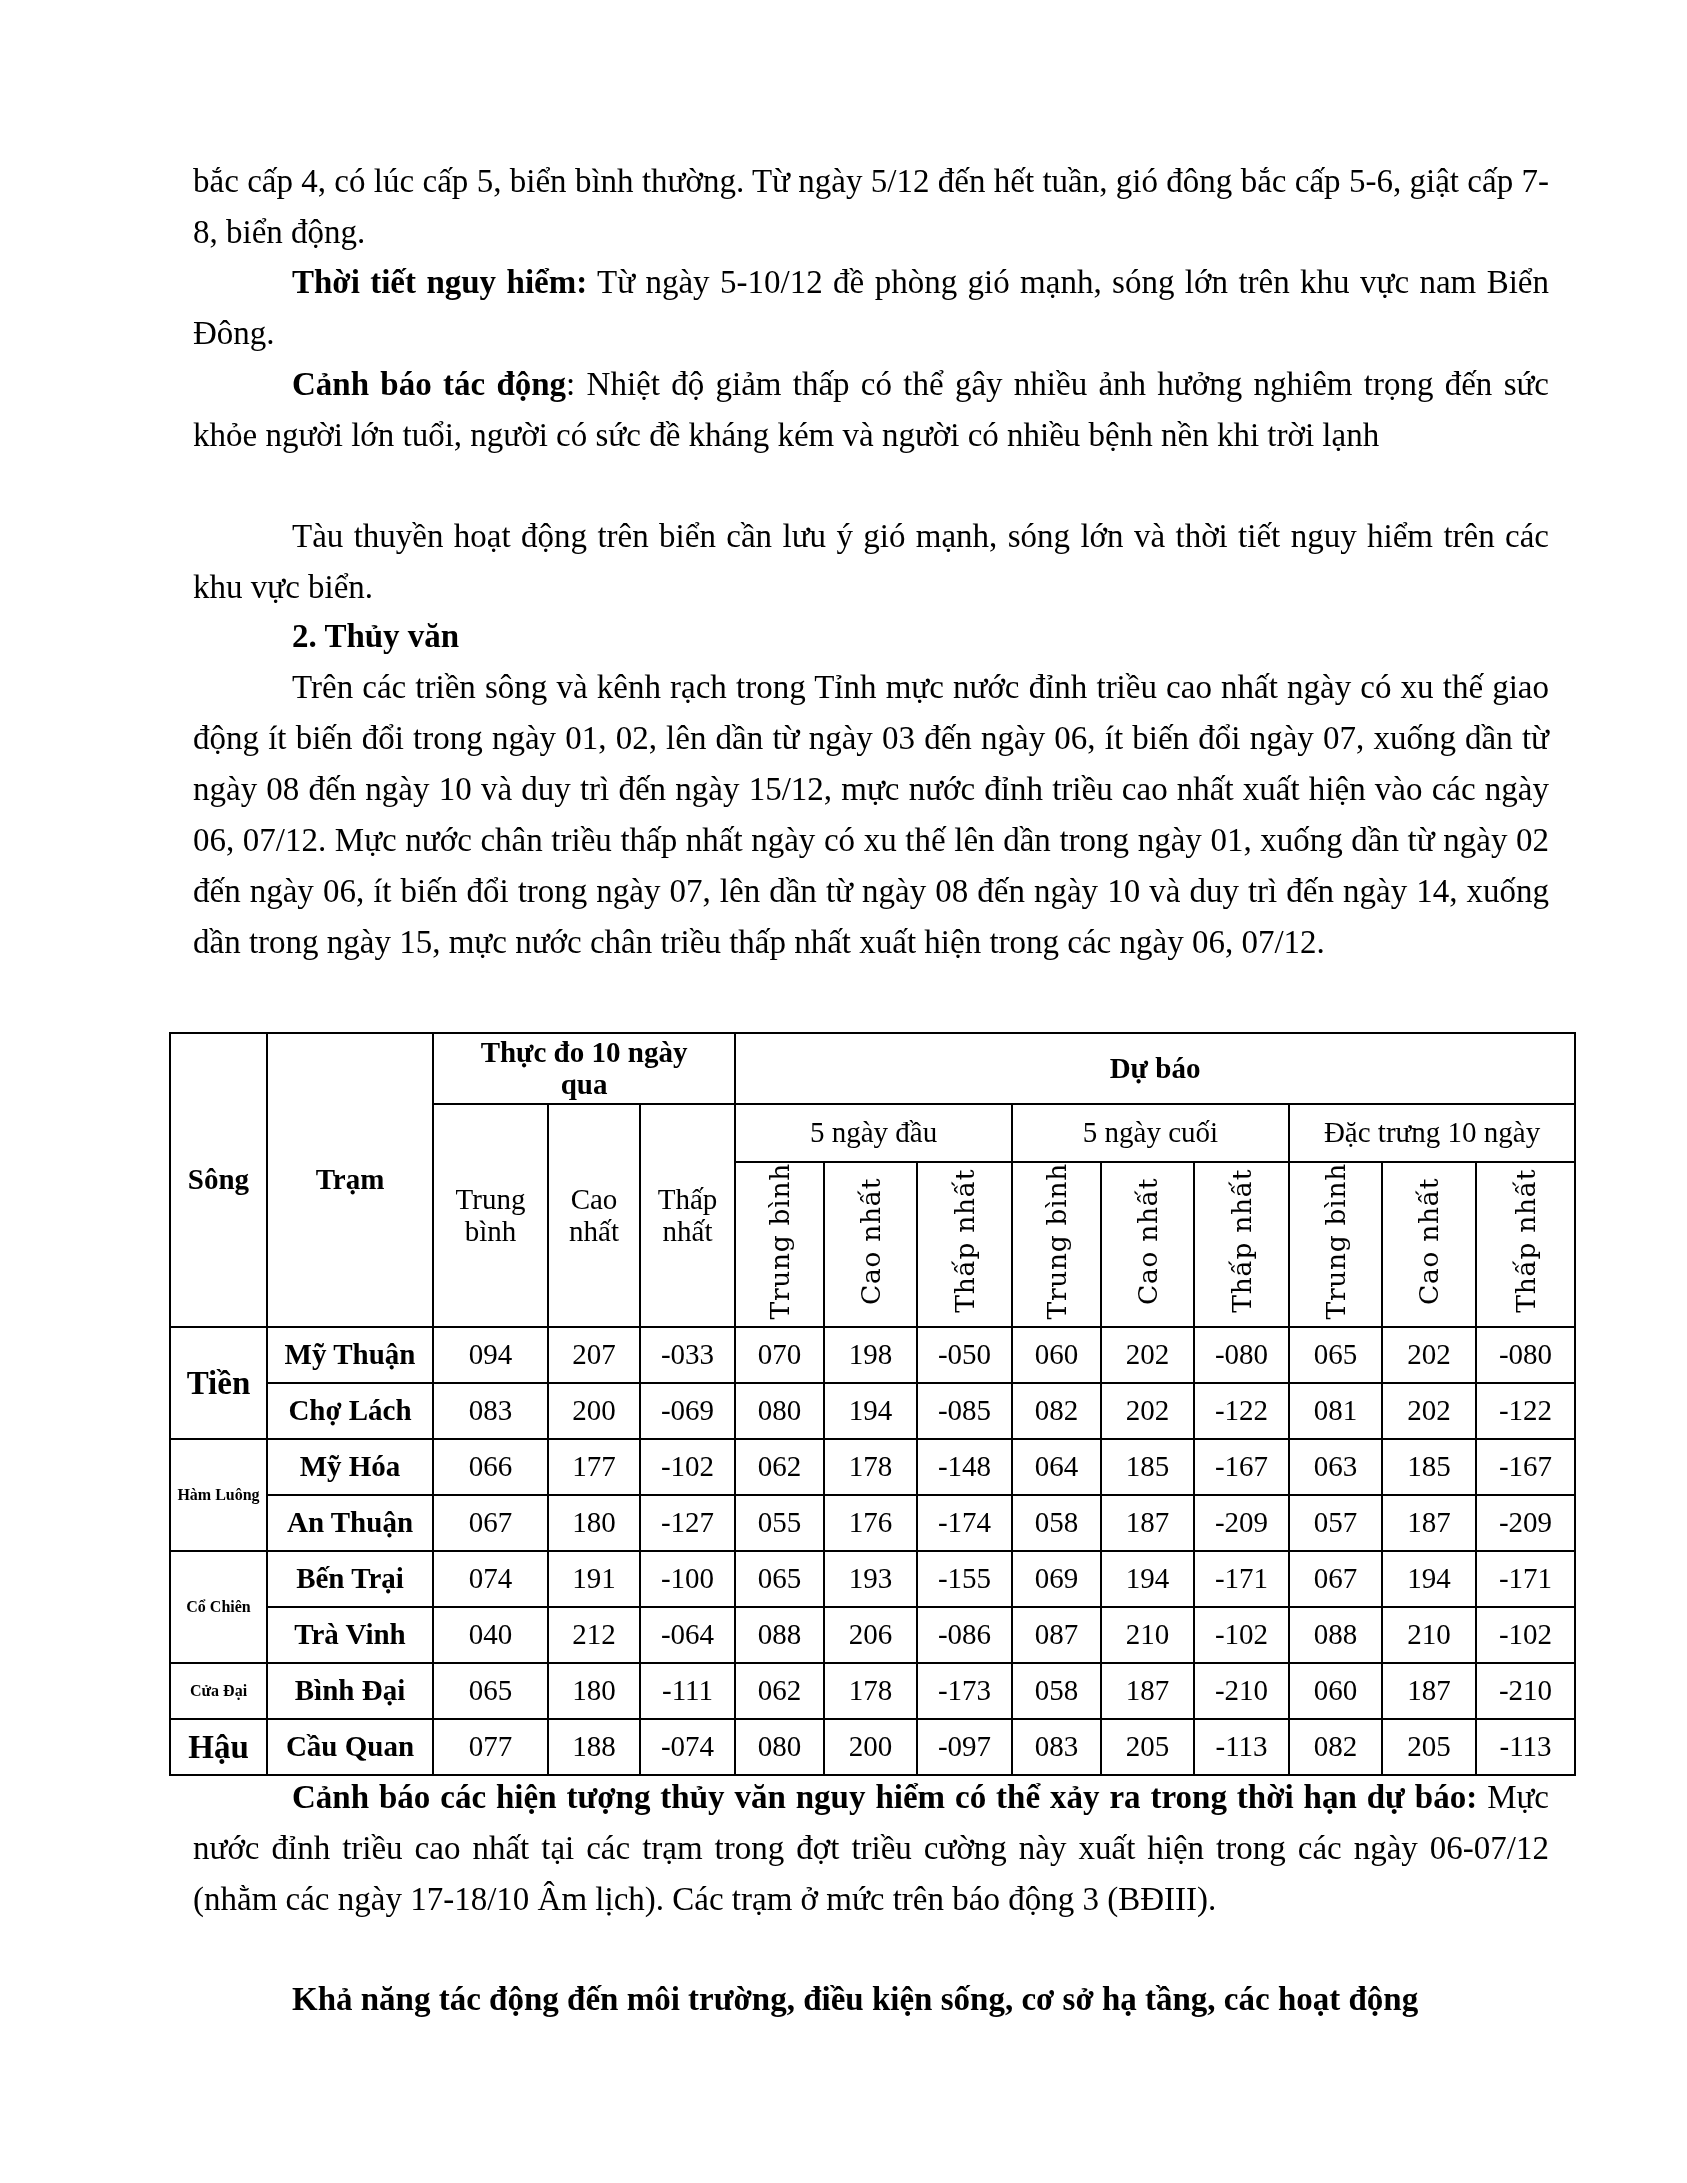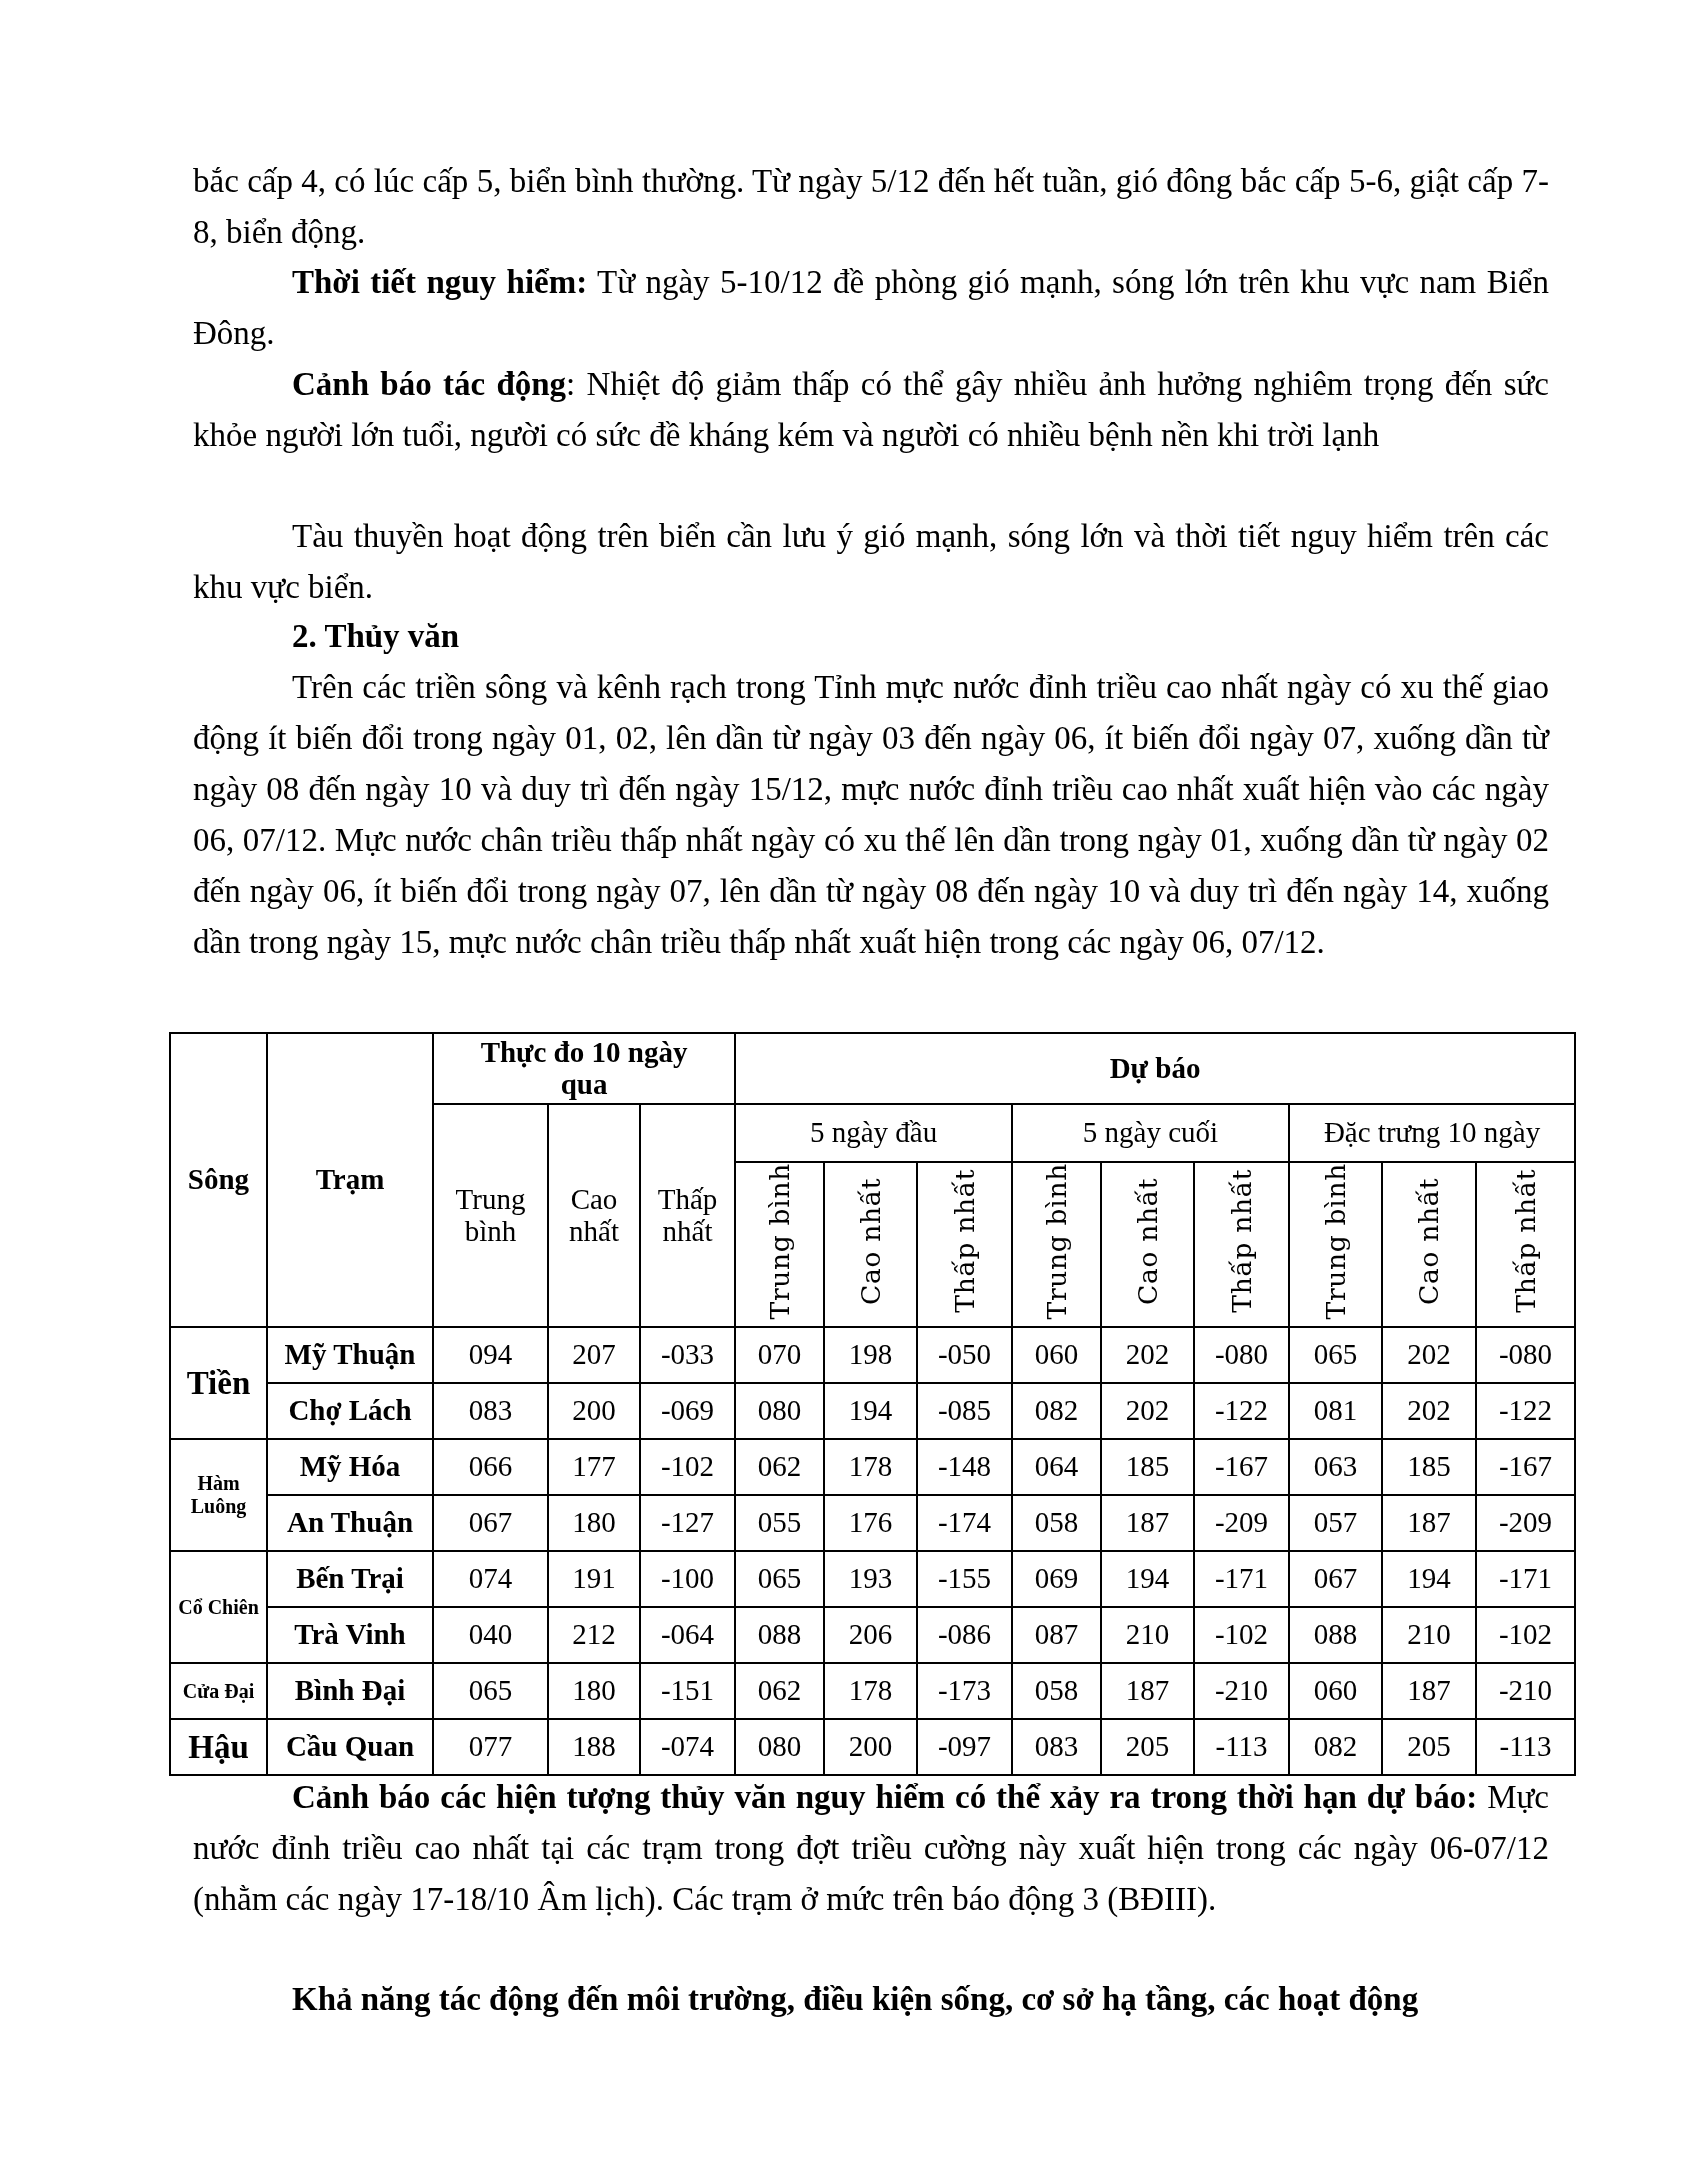--- a/index.html
+++ b/index.html
@@ -14,21 +14,21 @@
 
   table.data { position: absolute; left: 169px; top: 1032px; border-collapse: collapse;
                table-layout: fixed; width: 1403px; font-size: 29px; }
   table.data td, table.data th { border: 2px solid #000; text-align: center; vertical-align: middle;
                padding: 0; line-height: 1.1; }
   table.data th { font-weight: normal; }
   .th-bold { font-weight: bold !important; }
   .rot { writing-mode: vertical-rl; transform: rotate(180deg); white-space: nowrap; display: inline-block;
          font-family: "DejaVu Serif", "Liberation Serif", serif; font-size: 26.5px; letter-spacing: 0.7px; }
   .river { font-weight: bold; font-size: 33px; }
-  .river.small { font-size: 20px; line-height: 1.15; margin-top: 39px; }
+  .river.small { font-size: 16px; line-height: 1.15; margin-top: 39px; }
   .station { font-weight: bold; font-size: 29px; }
   tr.r1 { height: 71px; } tr.r2 { height: 58px; } tr.r3 { height: 153px; }
   tr.d { height: 56px; }
 </style>
 </head>
 <body>
 
 <div class="page">
 
   <p class="para" style="top:156px;">bắc cấp 4, có lúc cấp 5, biển bình thường. Từ ngày 5/12 đến hết tuần, gió đông bắc cấp 5-6, giật cấp 7-8, biển động.</p>
@@ -179,21 +179,21 @@
           <td>-102</td>
           <td>088</td>
           <td>210</td>
           <td>-102</td>
         </tr>
         <tr class="d">
           <td rowspan="1" class="river small" style="padding: 0px 1px;">Cửa Đại</td>
           <td class="station">Bình Đại</td>
           <td>065</td>
           <td>180</td>
-          <td>-151</td>
+          <td>-111</td>
           <td>062</td>
           <td>178</td>
           <td>-173</td>
           <td>058</td>
           <td>187</td>
           <td>-210</td>
           <td>060</td>
           <td>187</td>
           <td>-210</td>
         </tr>

